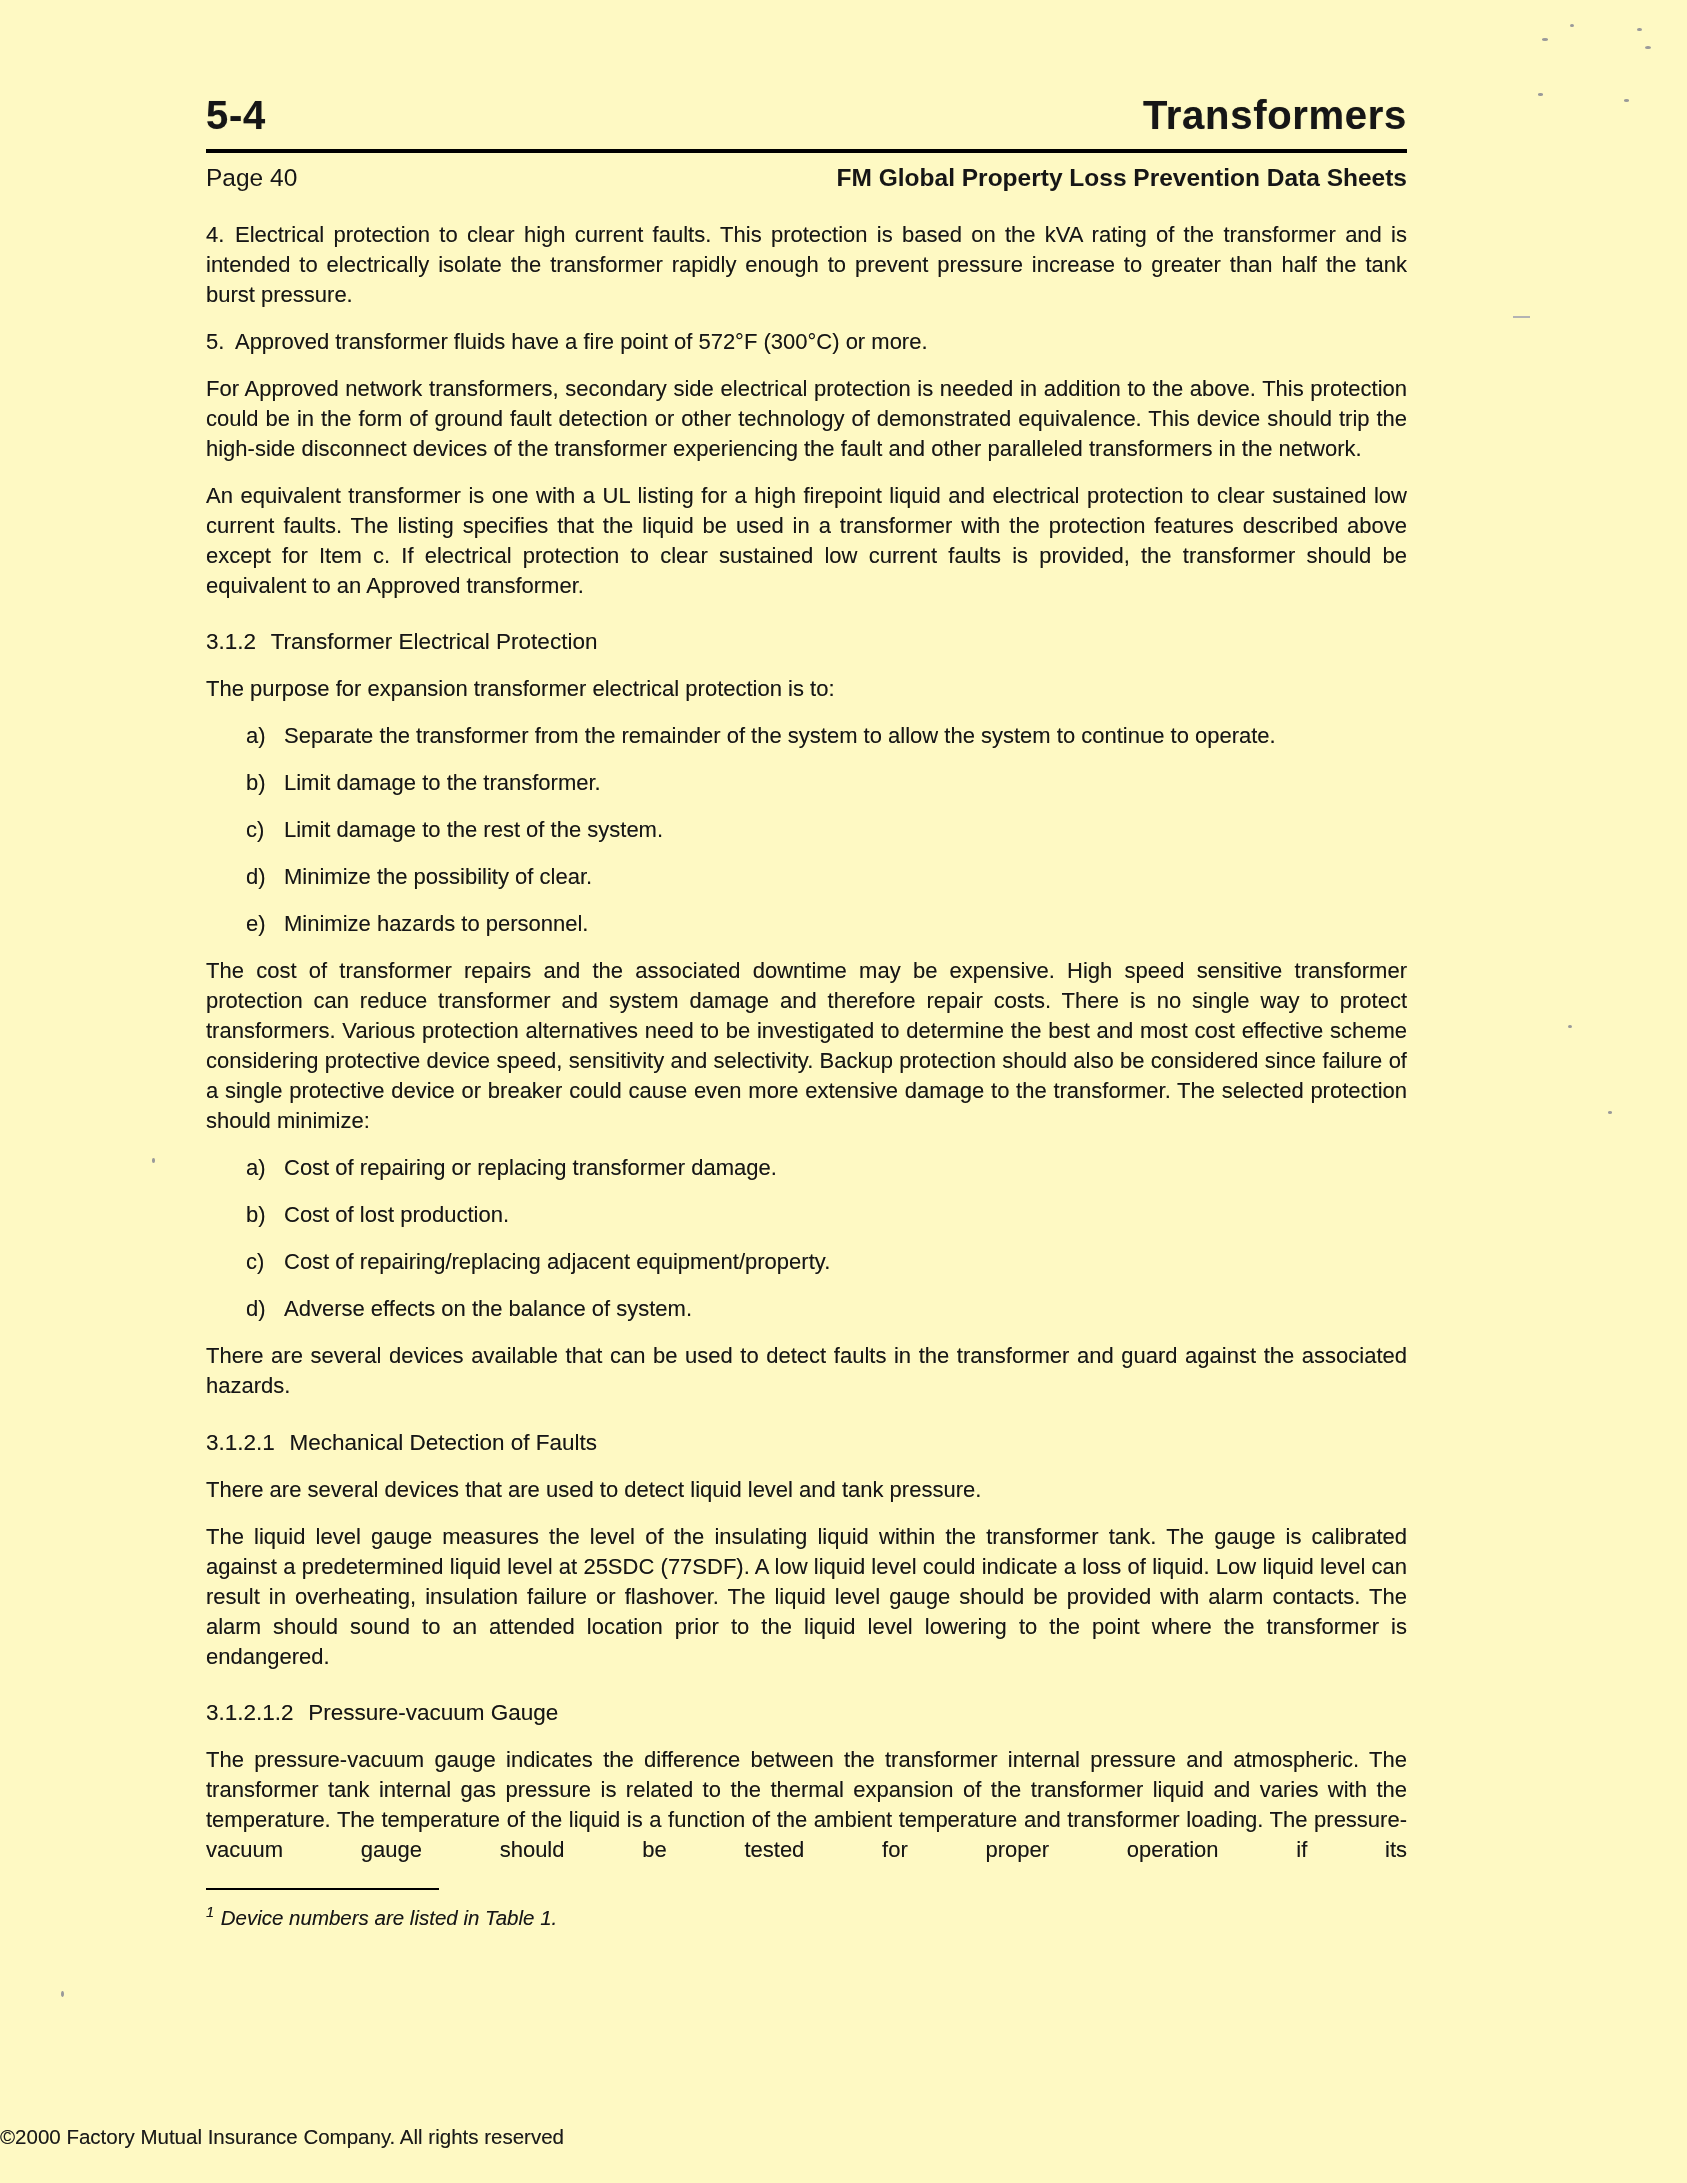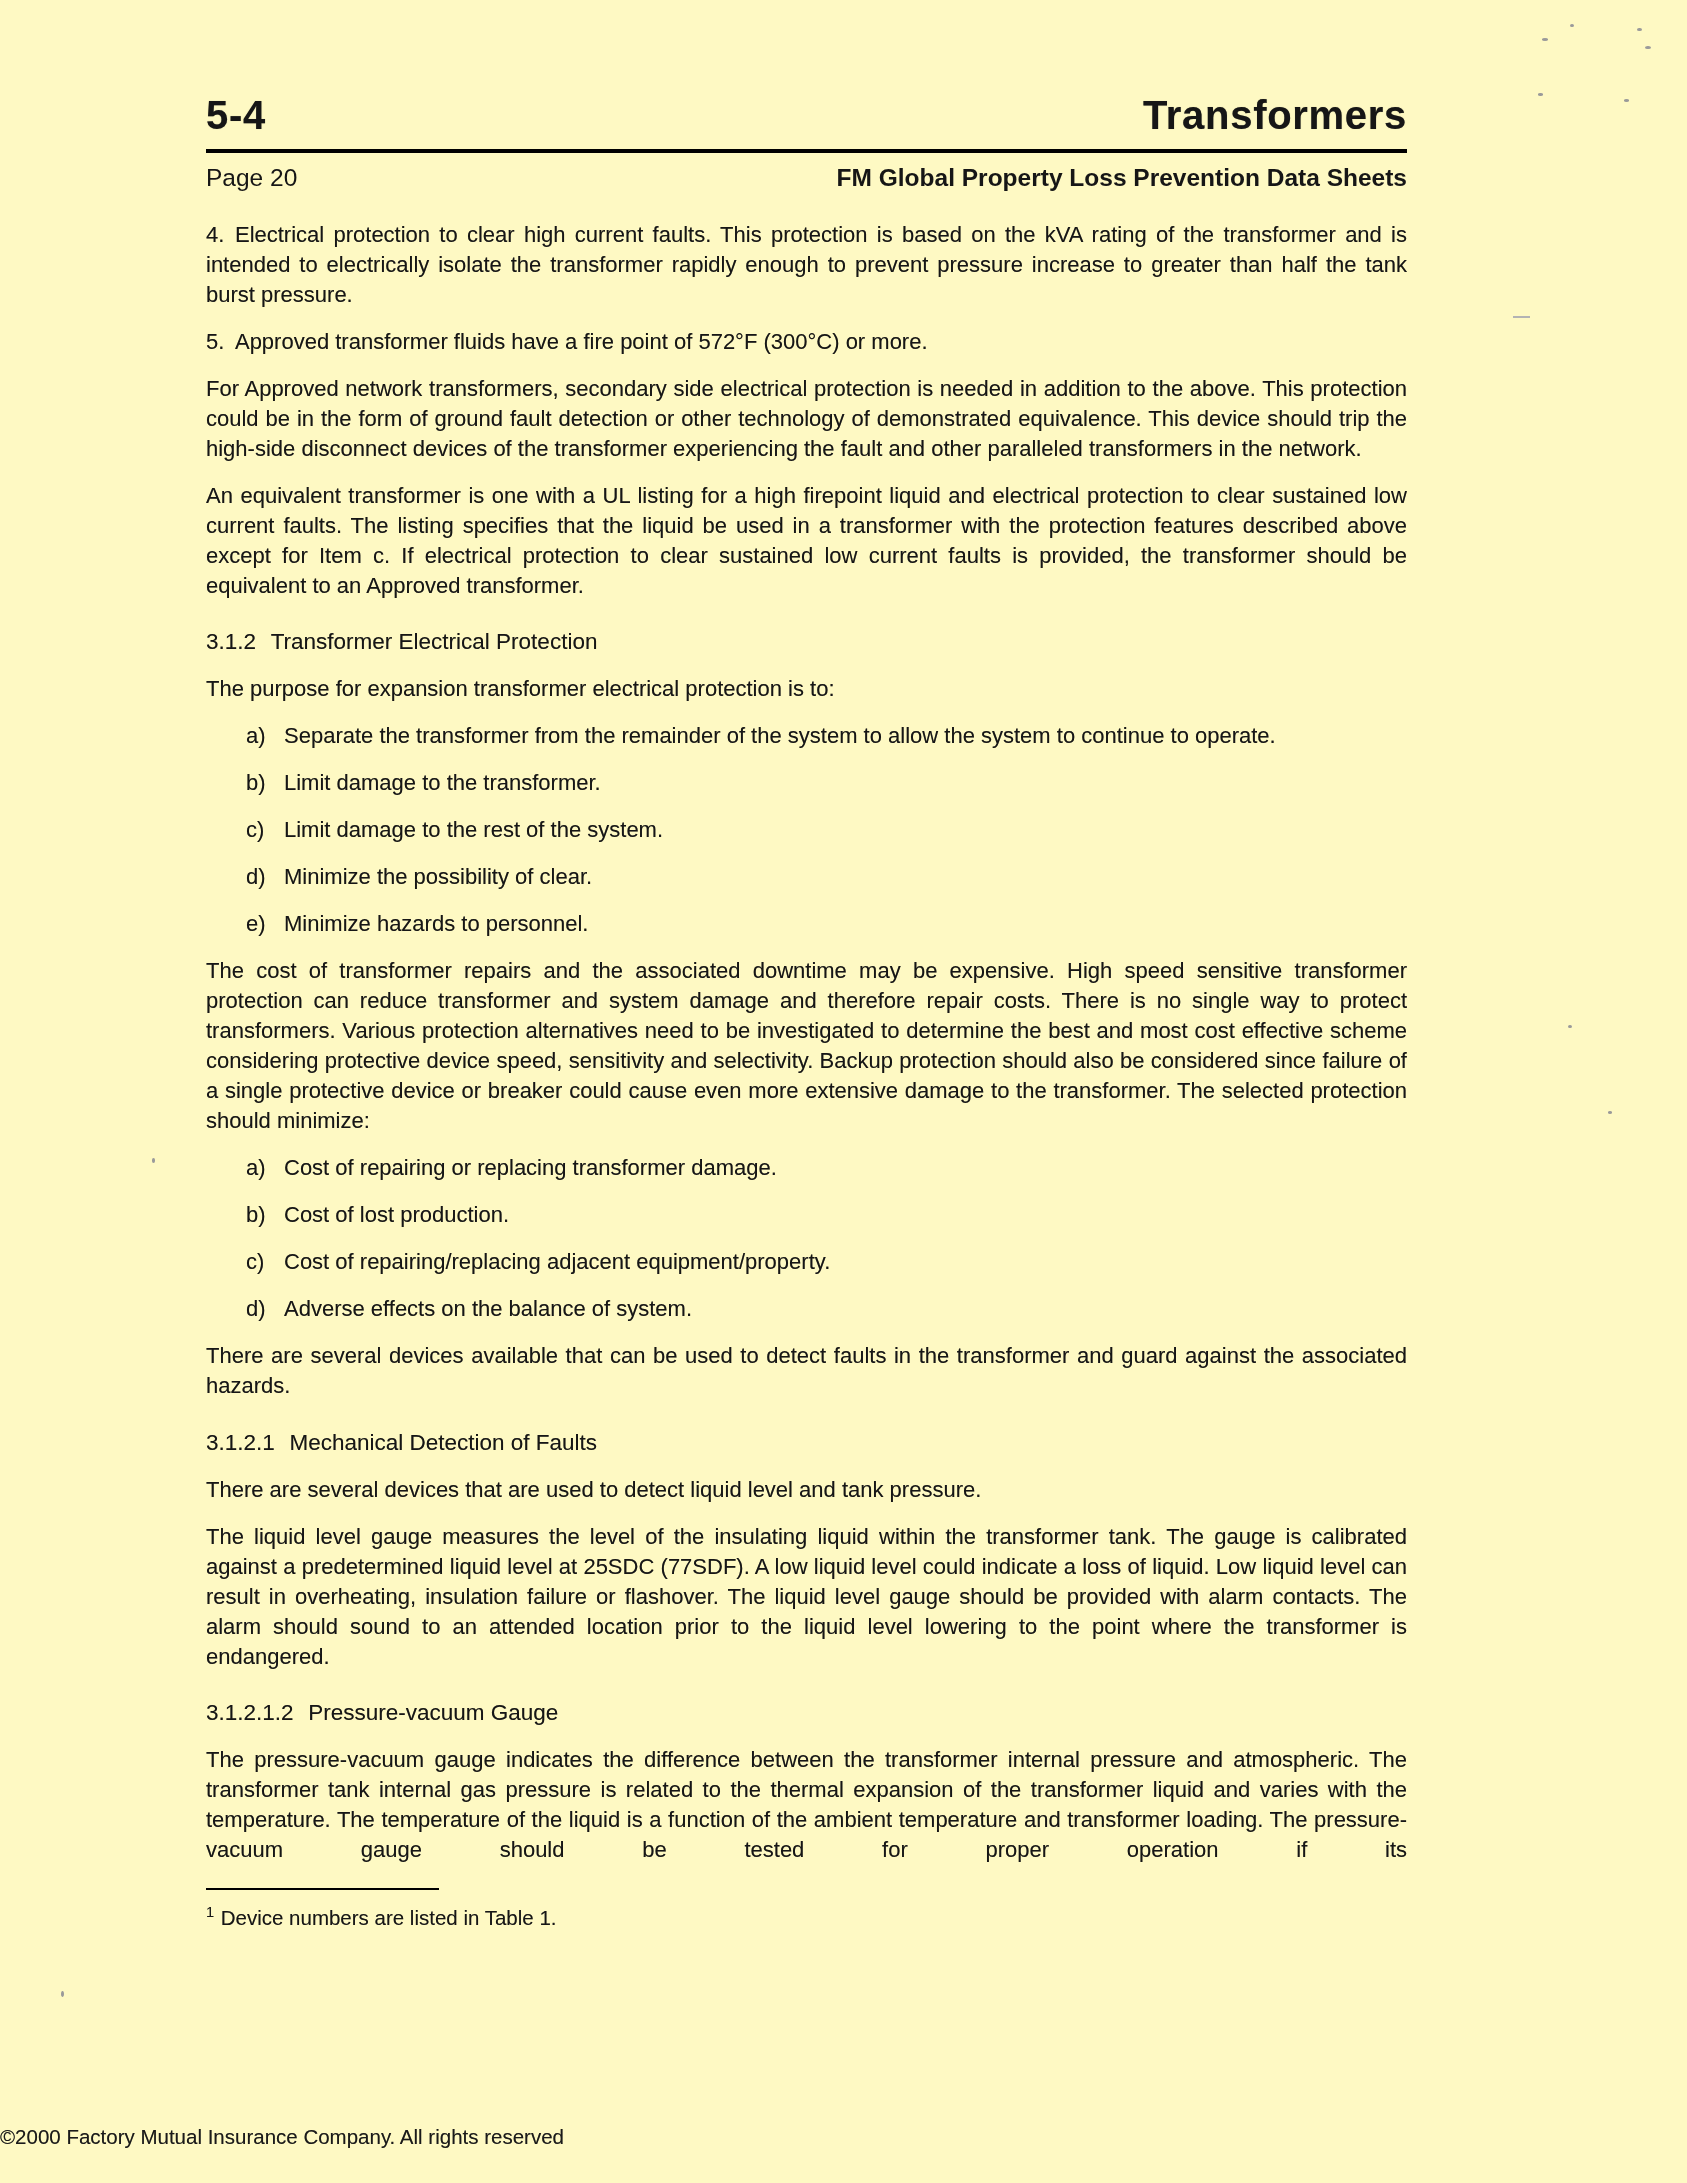--- a/index.html
+++ b/index.html
@@ -19,40 +19,40 @@
   p.par{margin:0 0 17px 0;}
   .pnum{margin-right:10.6px;}
   .lst{display:flex;margin:0 0 17px 40px;}
   .lbl{width:38px;flex:none;}
   .sec{font-size:22.5px;line-height:30px;font-weight:normal;margin:26.5px 0 17px 0;}
   .it{}
   .hx{margin-right:14.6px;}
   .justify-last{text-align-last:justify;}
   .footnote{margin-top:22.5px;}
   .fn-rule{width:233px;height:2.6px;background:#000;}
-  .fn-text{font-size:20.5px;line-height:28px;margin-top:8px;text-align:left;}
+  .fn-text{font-style:italic;font-size:20.5px;line-height:28px;margin-top:8px;text-align:left;}
   .fn-sup{font-size:14.6px;vertical-align:super;margin-right:6.6px;}
   .footer{position:absolute;left:0;width:1687px;top:2125px;
     font-size:20.5px;color:#1a1a1a;text-shadow:0 0 0.3px rgba(0,0,0,.4);}
   .speck{position:absolute;background:#9a9a9a;border-radius:50%;}
 </style>
 </head>
 <body>
 
 <div class="page">
 
   <div class="inner">
 
     <div class="hdr">
       <span class="hnum">5-4</span>
       <span class="htitle">Transformers</span>
     </div>
     <div class="rule"></div>
     <div class="sub">
-      <span class="sub-left">Page 20</span>
+      <span class="sub-left">Page 40</span>
       <span class="sub-right">FM Global Property Loss Prevention Data Sheets</span>
     </div>
 
     <div class="bodytxt">
 
       <p class="par"><span class="pnum">4.</span><span>Electrical protection to clear high current faults. This protection is based on the kVA rating of the transformer and is intended to electrically isolate the transformer rapidly enough to prevent pressure increase to greater than half the tank burst pressure.</span></p>
 
       <p class="par"><span class="pnum">5.</span><span>Approved transformer fluids have a fire point of 572°F (300°C) or more.</span></p>
 
       <p class="par">For Approved network transformers, secondary side electrical protection is needed in addition to the above. This protection could be in the form of ground fault detection or other technology of demonstrated equivalence. This device should trip the high-side disconnect devices of the transformer experiencing the fault and other paralleled transformers in the network.</p>

